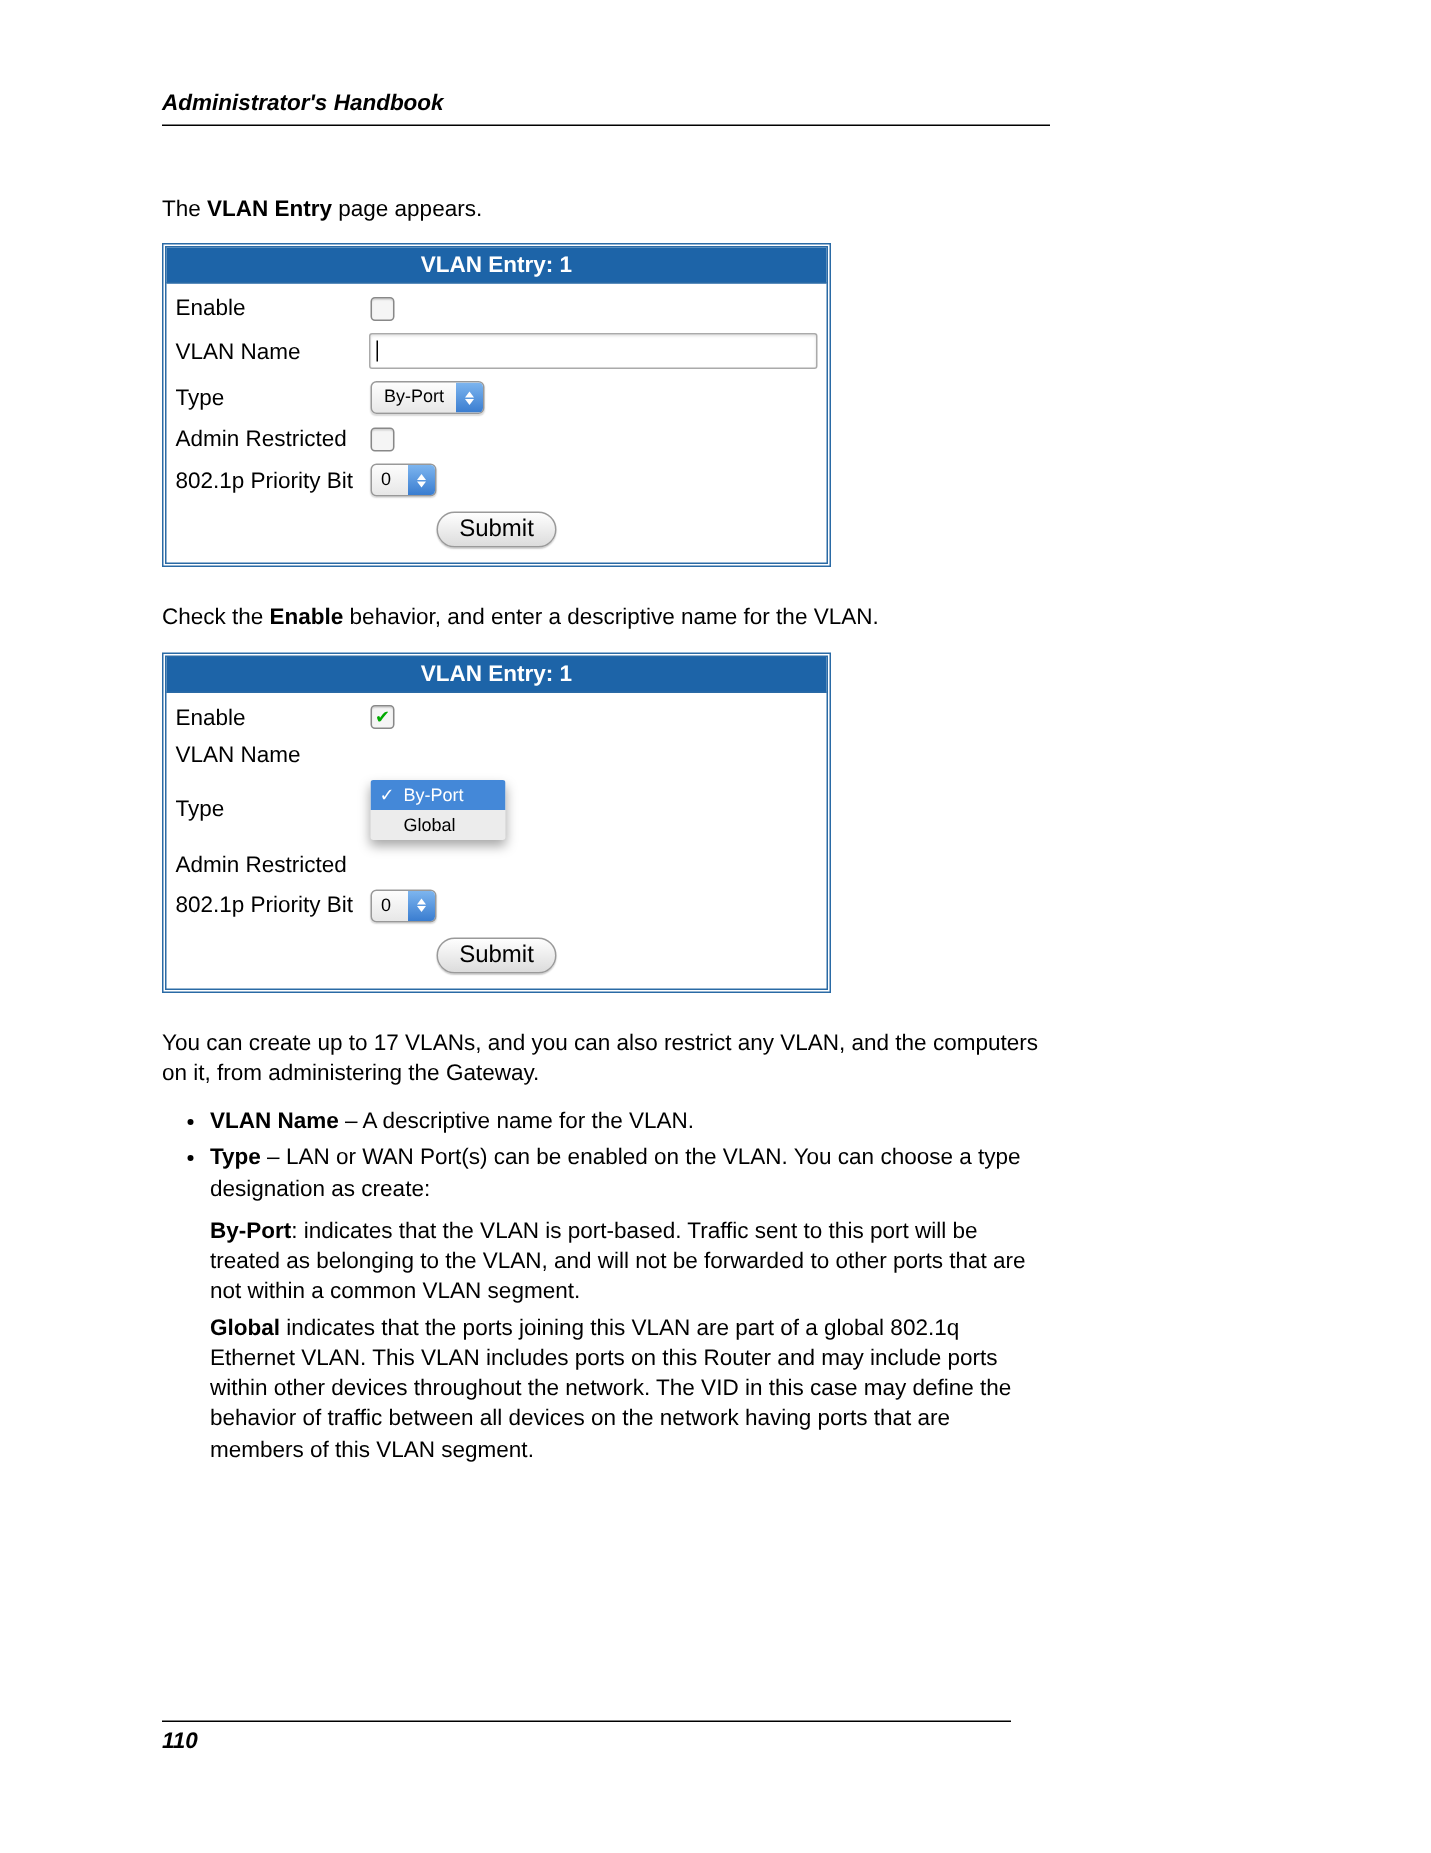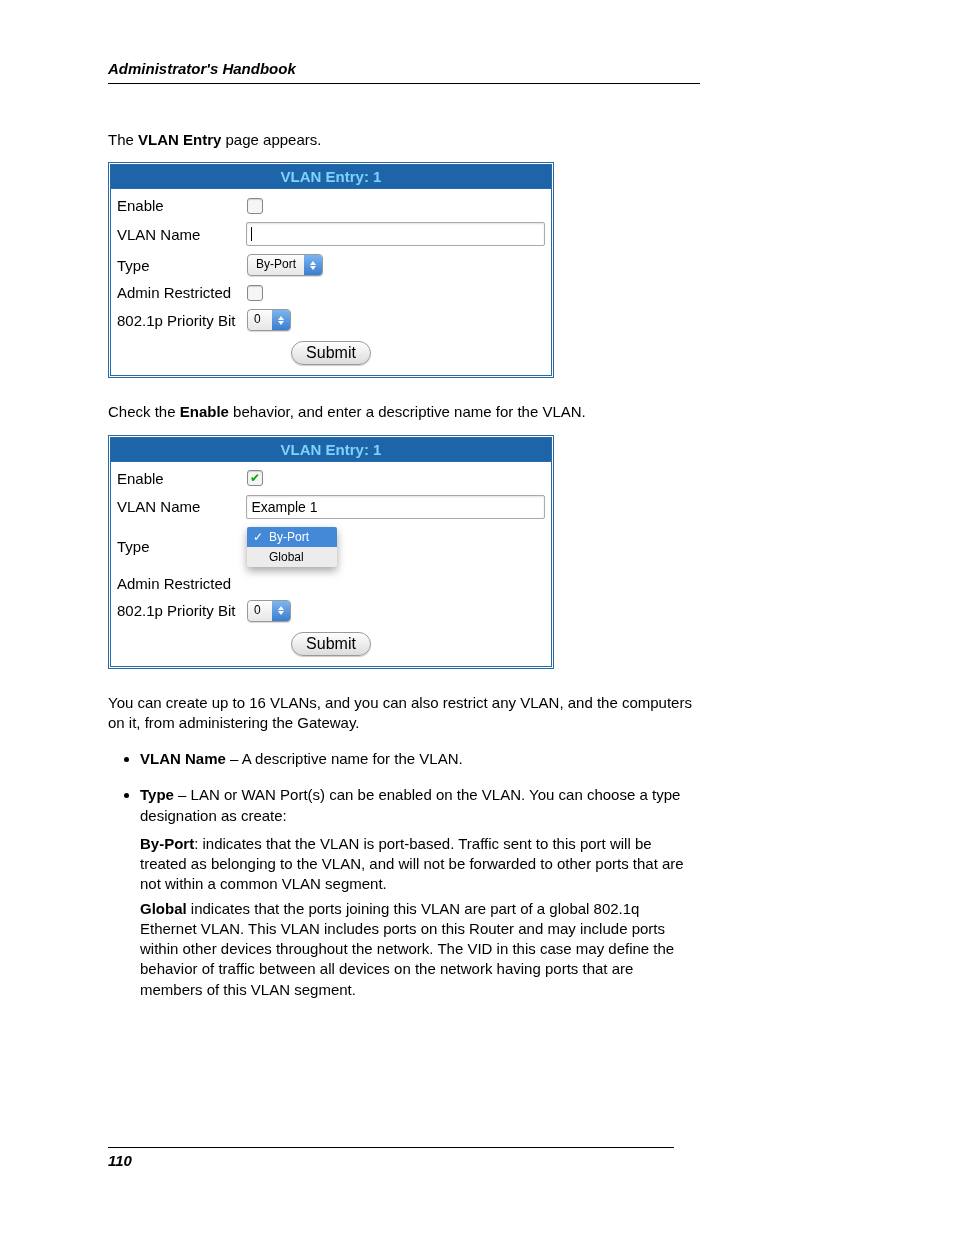--- a/index.html
+++ b/index.html
@@ -31,21 +31,21 @@
   }
   p { margin: 0 0 12px 0; line-height: 1.35; }
   .panel {
     border: 3px double #2a6aa5;
     width: 440px;
     margin: 8px 0 24px 0;
     background: #fff;
   }
   .panel-title {
     background: #1d64a8;
-    color: #7dd3fc;
+    color: #ffffff;
     font-weight: bold;
     text-align: center;
     padding: 3px 0;
     font-size: 15px;
     border-bottom: 1px solid #2a6aa5;
   }
   .panel-body { padding: 4px 6px 10px 6px; }
   .row {
     display: flex;
     align-items: center;
@@ -144,21 +144,21 @@
     color: #fff;
   }
   .dropdown-open .opt.selected .tick {
     position: absolute; left: 6px; top: 3px;
   }
   ul.bullets {
     list-style: disc;
     padding-left: 32px;
     margin: 8px 0;
   }
-  ul.bullets > li { margin-bottom: 4px; line-height: 1.35; margin-top: 16px; }
+  ul.bullets > li { margin-bottom: 4px; line-height: 1.35; }
   .sub-para { margin: 4px 0 4px 32px; line-height: 1.35; }
   .footer {
     position: absolute;
     left: 108px; right: 94px;
     bottom: 66px;
   }
   .footer .rule { margin-bottom: 4px; }
   .page-num { font-style: italic; font-weight: bold; font-size: 15px; }
 </style>
 </head>
@@ -223,23 +223,20 @@
     <div class="panel-title">VLAN Entry: 1</div>
     <div class="panel-body" style="position:relative;">
       <div class="row">
         <div class="row-label">Enable</div>
         <div class="chk">
             <span>✔</span>
           </div>
       </div>
       <div class="row">
         <div class="row-label">VLAN Name</div>
-        <div class="text-input">
-            <span>Example 1</span>
-          </div>
       </div>
       <div class="row">
         <div class="row-label">Type</div>
         <div style="position:relative;">
           <div class="dropdown-open">
             <div class="opt selected">
               <span class="tick">✓</span>
               <span>By-Port</span>
             </div>
             <div class="opt">
@@ -260,21 +257,21 @@
               <span class="arrow-down"></span>
             </span>
         </div>
       </div>
       <div class="submit-row">
         <span class="aqua-button">Submit</span>
       </div>
     </div>
   </div>
 
-  <p>You can create up to 16 VLANs, and you can also restrict any VLAN, and the computers on it, from administering the Gateway.</p>
+  <p>You can create up to 17 VLANs, and you can also restrict any VLAN, and the computers on it, from administering the Gateway.</p>
 
   <ul class="bullets">
     <li>
       <b>VLAN Name</b><span> – A descriptive name for the VLAN.</span>
     </li>
     <li>
       <b>Type</b><span> – LAN or WAN Port(s) can be enabled on the VLAN. You can choose a type designation as create:</span>
     </li>
   </ul>
 

